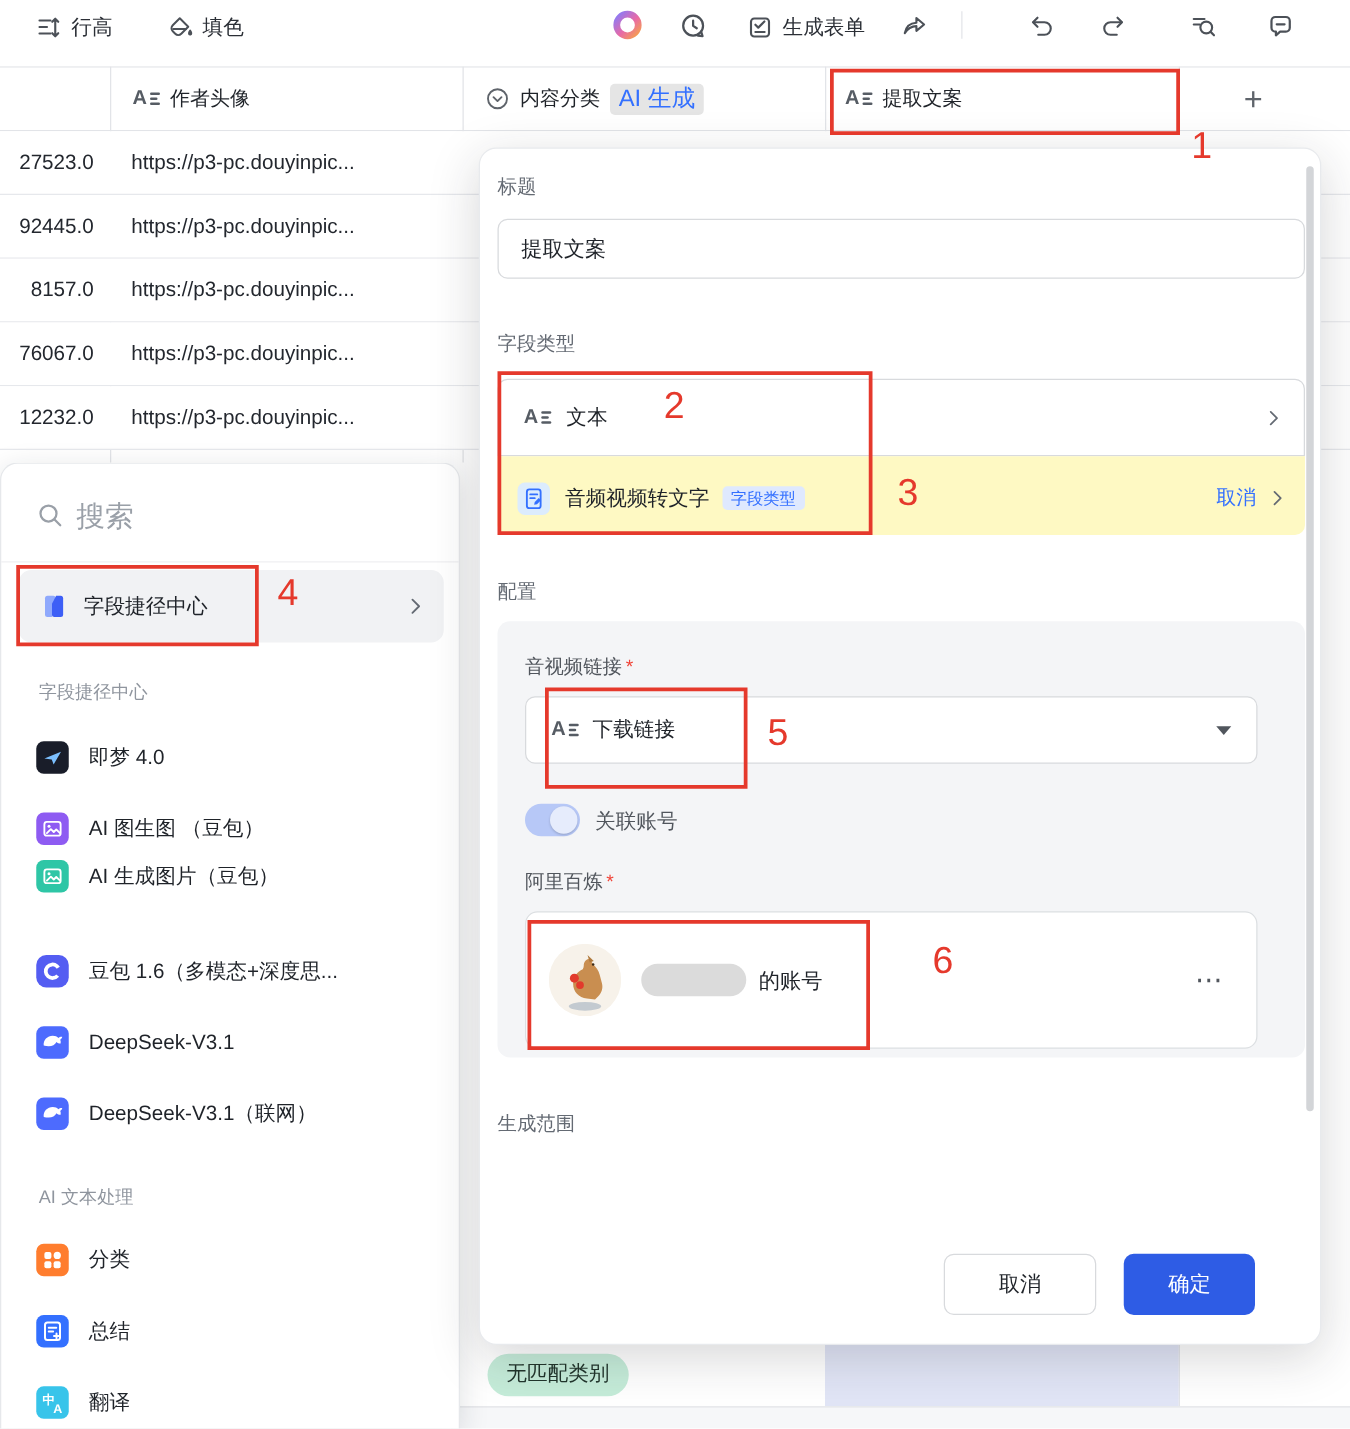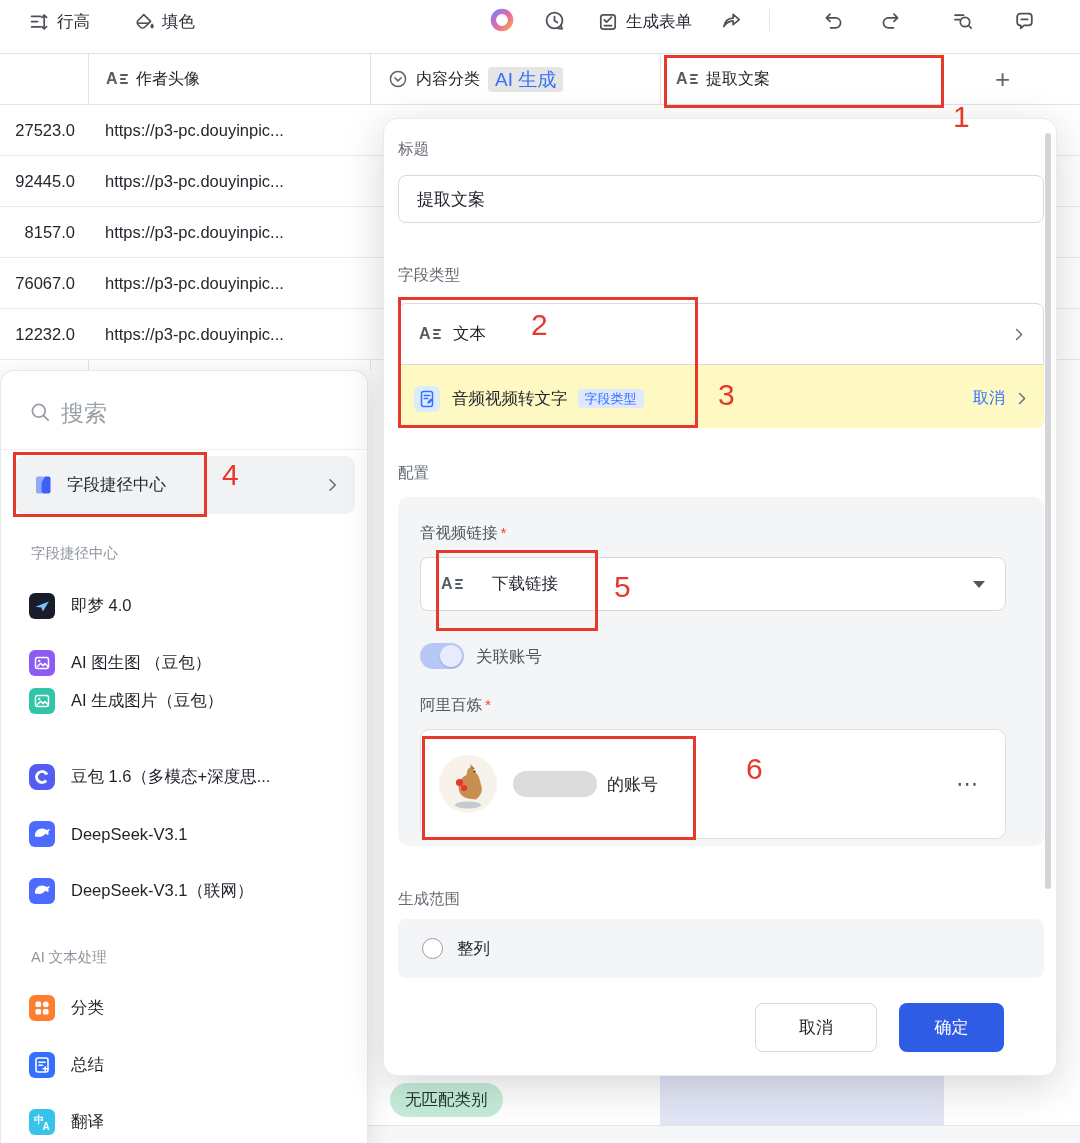--- a/index.html
+++ b/index.html
@@ -418,21 +418,21 @@
       </div>
       <div class="selbox">
         <span class="aicn">
             <span>A</span>
             <span class="bars">
               <i></i>
               <i></i>
               <i></i>
             </span>
           </span>
-        <span style="margin-left:29px;font-size:16.5px">下载链接</span>
+        <span style="margin-left:11px;font-size:16.5px">下载链接</span>
         <span class="caret"></span>
       </div>
       <div class="toggle">
           <span class="knob"></span>
         </div>
       <div class="flabel" style="left:78px;top:149px;font-size:16.5px;color:#51565d">关联账号</div>
       <div class="flabel" style="top:198px">
         <span>阿里百炼</span><span class="req">*</span>
       </div>
       <div class="acct">
@@ -447,24 +447,20 @@
               <circle cx="35.5" cy="16.5" r="1" fill="#3a2a18"></circle>
             </svg>
           </span>
         <span class="blob"></span>
         <span style="margin-left:10px;font-size:17px">的账号</span>
         <span style="margin-left:auto;font-size:22px;color:#51565d;letter-spacing:1px">⋯</span>
       </div>
     </div>
 
     <div class="dlabel" style="top:770px">生成范围</div>
-    <div class="radiobar">
-      <span class="radio"></span>
-      <span style="margin-left:14px;font-size:16.5px">整列</span>
-    </div>
 
     <button class="btn btn-cancel">取消</button>
     <button class="btn btn-ok">确定</button>
     <div class="dscroll"></div>
   </div>
 
   <div class="rbox" style="left:664px;top:55px;width:280px;height:53px"></div>
   <div class="rnum" style="left:953px;top:100px">1</div>
 
   <div class="rbox" style="left:398px;top:297px;width:300px;height:131px"></div>

